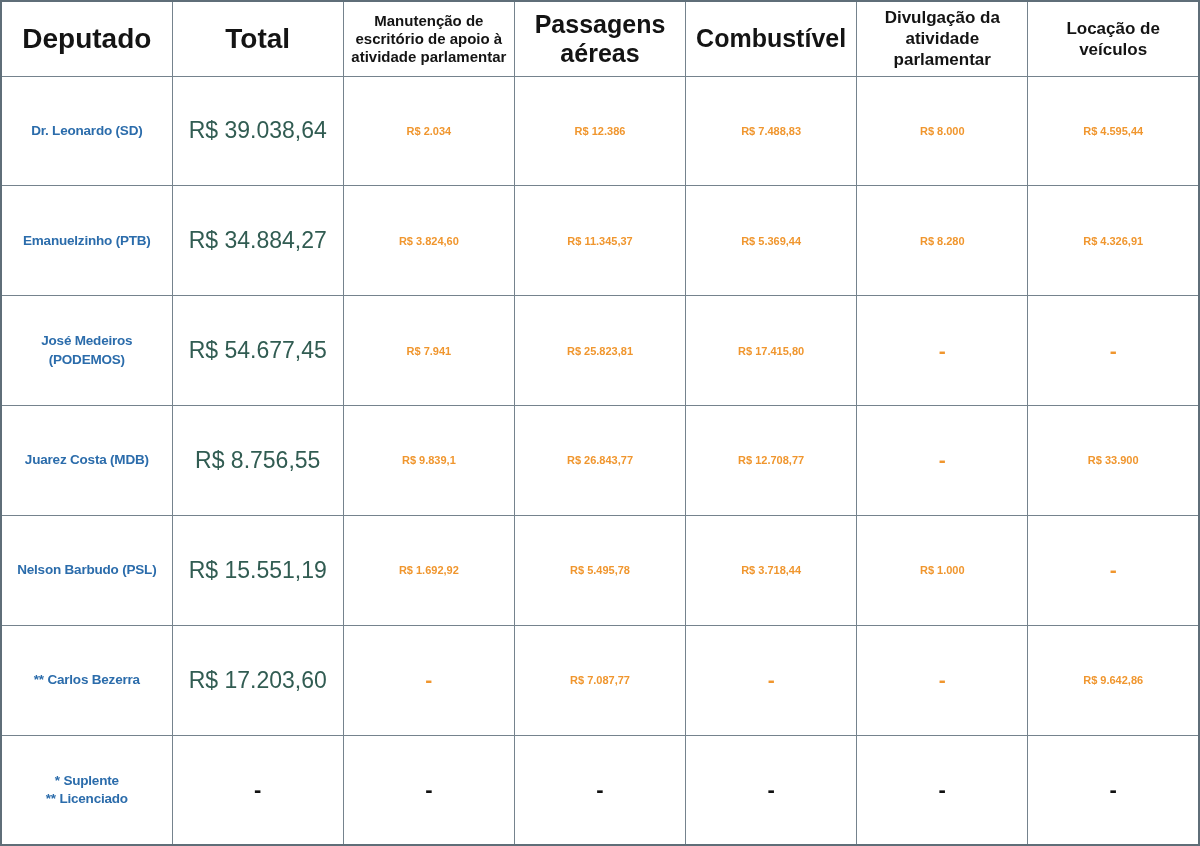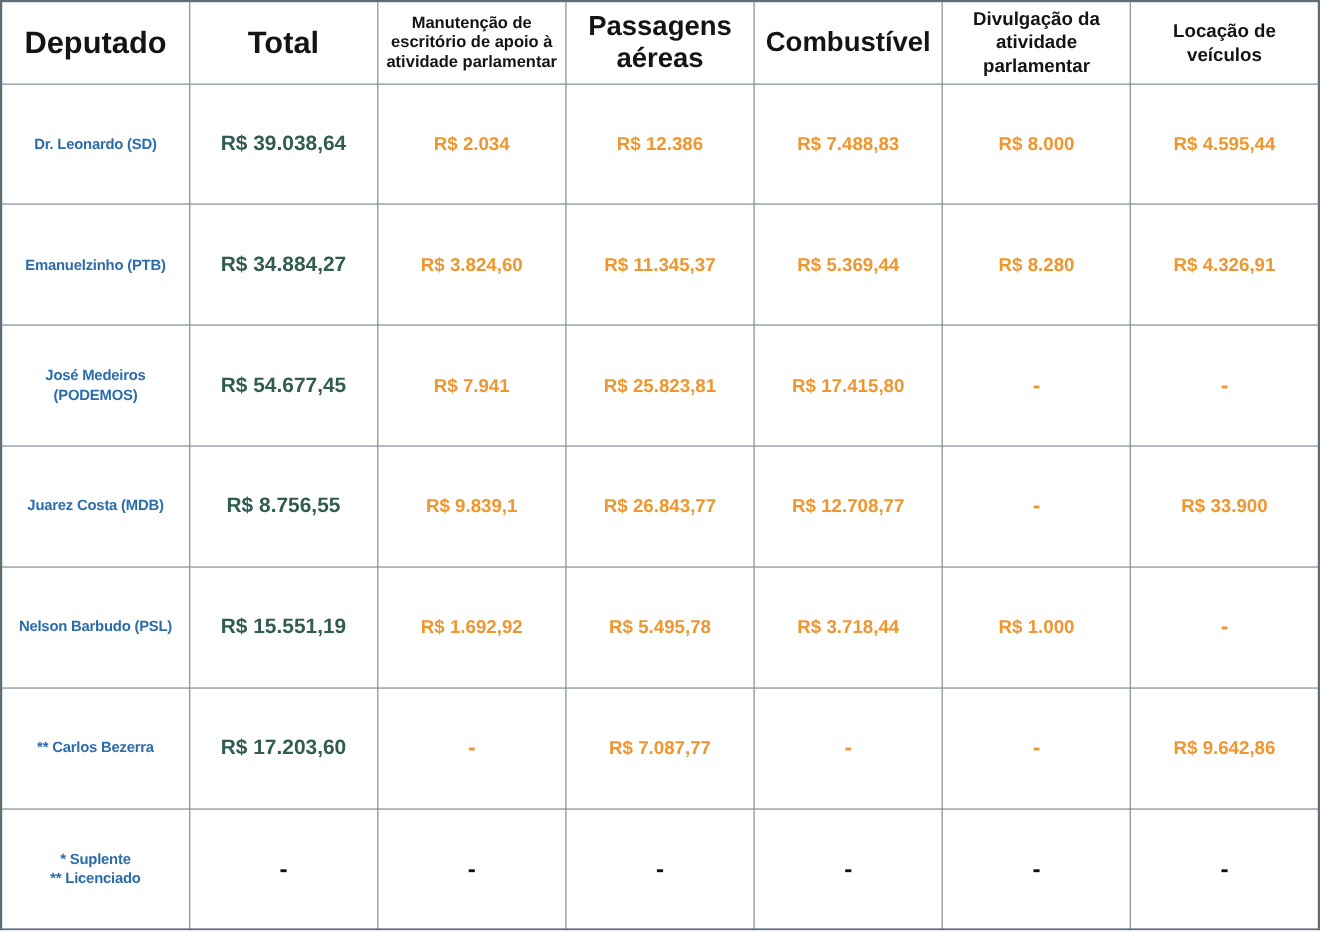--- a/index.html
+++ b/index.html
@@ -43,27 +43,27 @@
     padding-left: 9px;
     padding-right: 3px;
     color: var(--c-name, #2b6cab);
     font-weight: bold;
     font-size: 13.5px;
     letter-spacing: -0.2px;
     line-height: 1.35;
   }
   td.total {
     color: var(--c-total, #315c52);
-    font-weight: bold;
-    font-size: 19px;
+    font-weight: normal;
+    font-size: 23px;
   }
   td.val {
     color: var(--c-exp, #f0962e);
     font-weight: bold;
-    font-size: 17px;
+    font-size: 11px;
   }
   td.dash { font-size: 21px; font-weight: 900; letter-spacing: 0; }
   tr.footnote td.total, tr.footnote td.val { color: var(--c-fdash, #111111); font-size: 22px; font-weight: 900; }
 </style>
 </head>
 <body>
 
 <div id="stage">
   <table class="exp">
     <thead>

